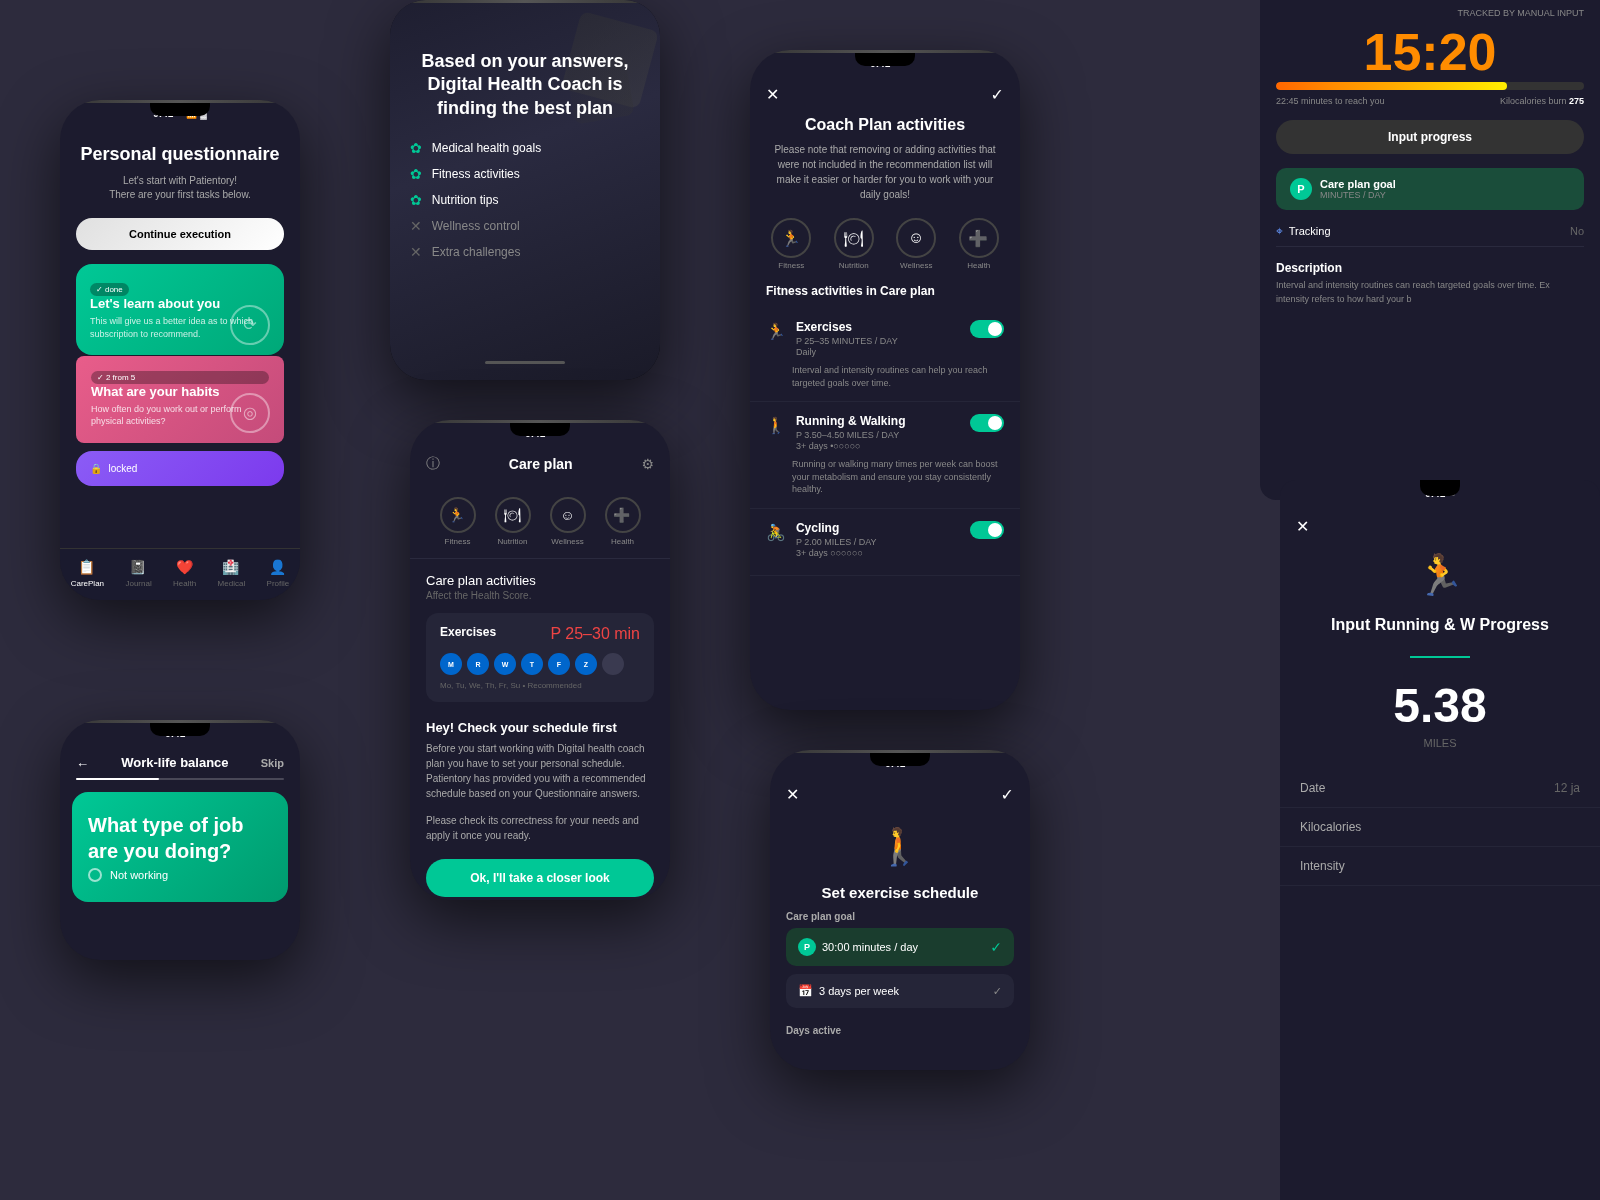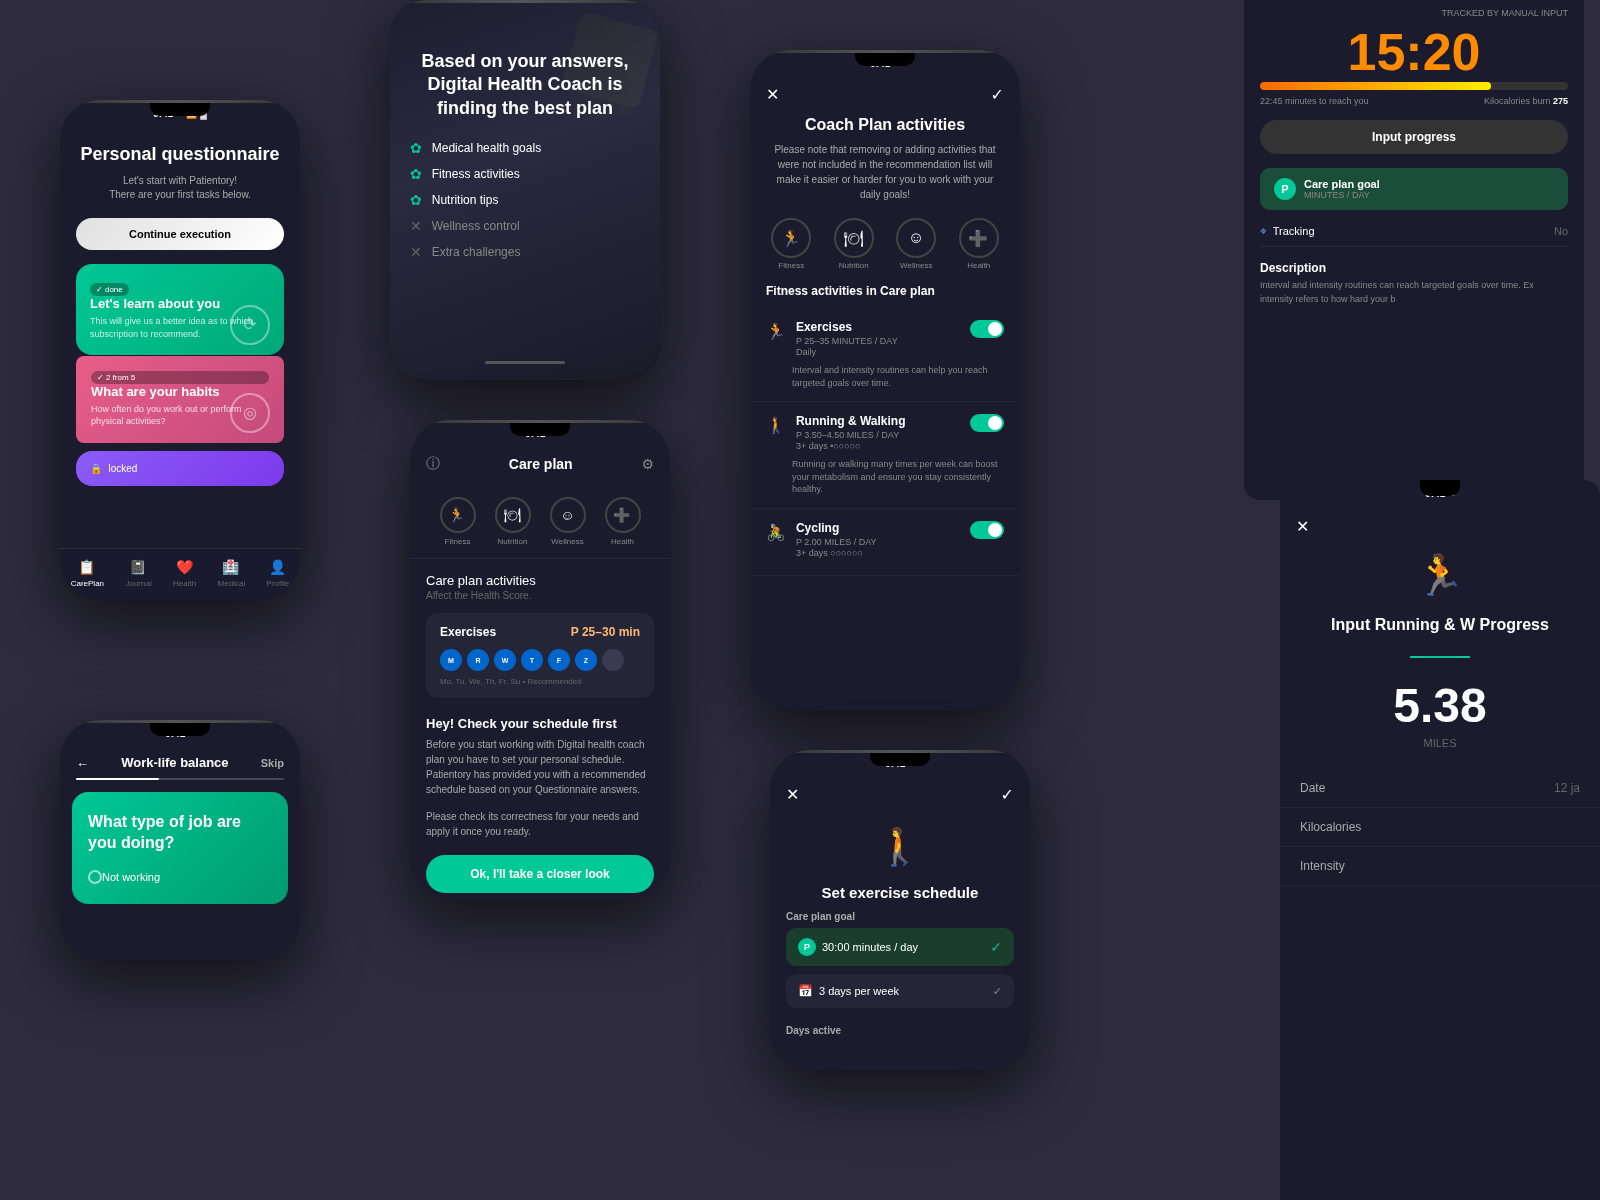--- a/index.html
+++ b/index.html
@@ -235,30 +235,30 @@
 
     .p2-content {
       background: linear-gradient(135deg, #00c896, #009b6e);
       margin: 12px;
       border-radius: 16px;
       padding: 20px 16px;
     }
 
     .p2-question {
       color: #fff;
-      font-size: 16px;
+      font-size: 20px;
       font-weight: 700;
-      margin-bottom: 16px;
+      margin-bottom: 4px;
       line-height: 1.3;
     }
 
     .p2-option {
       display: flex;
       align-items: center;
-      gap: 0;
+      gap: 8px;
       color: #fff;
       font-size: 11px;
     }
 
     .radio-circle {
       width: 14px;
       height: 14px;
       border: 2px solid rgba(255,255,255,0.6);
       border-radius: 50%;
     }
@@ -394,23 +394,23 @@
     .exercise-title {
       color: #fff;
       font-size: 12px;
       font-weight: 600;
       display: flex;
       justify-content: space-between;
       margin-bottom: 10px;
     }
 
     .exercise-time {
-      color: #fdba74;
-      font-size: 12px;
-      font-weight: 700;
+      color: #ef4444;
+      font-size: 16px;
+      font-weight: 400;
     }
 
     .day-dots {
       display: flex;
       gap: 5px;
       margin-bottom: 6px;
     }
 
     .day-dot {
       width: 22px;
@@ -709,21 +709,21 @@
     }
 
     .p6-cal-icon {
       color: #888;
       font-size: 12px;
     }
 
     
     #panel-right {
       position: absolute;
-      right: 16px;
+      right: 0;
       top: 0;
       width: 340px;
       height: 500px;
       background: #1c1b2e;
       border-radius: 0 0 0 16px;
       overflow: hidden;
     }
 
     .pr-tracked {
       color: #888;

